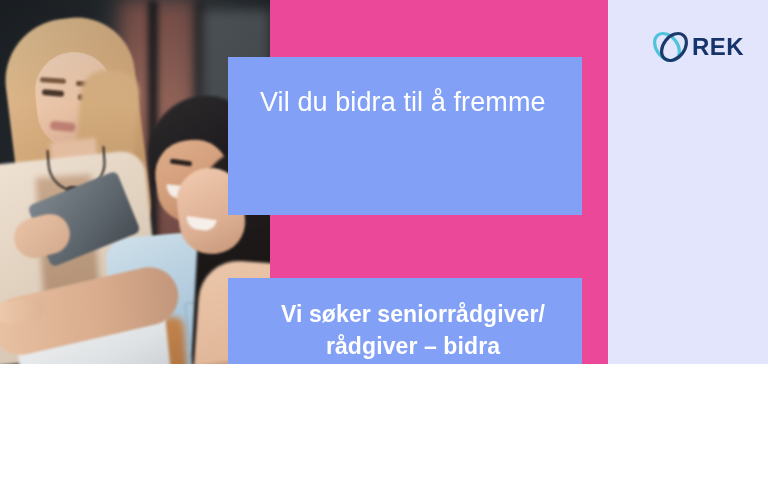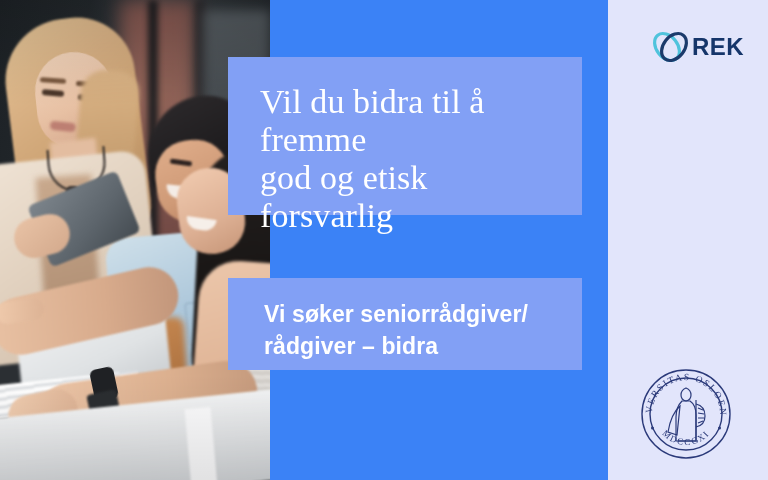--- a/index.html
+++ b/index.html
@@ -8,23 +8,23 @@
     background: #ffffff;
   }
   body {
     font-family: "Liberation Sans", sans-serif;
     -webkit-font-smoothing: antialiased;
   }
 
   #banner {
     position: relative;
     width: 768px;
-    height: 480px;
+    height: 364px;
     overflow: hidden;
-    background: #3b82f6;
+    background: #ec4899;
   }
 
   
   .photo {
     position: absolute;
     left: 0;
     top: 0;
     width: 270px;
     height: 480px;
     overflow: hidden;
@@ -351,36 +351,36 @@
     background: #82A0F5;
     color: #ffffff;
     box-sizing: border-box;
   }
   #box-question {
     left: 228px; top: 57px;
     width: 354px; height: 158px;
     padding: 26px 28px 0 32px;
   }
   #box-question .line {
-    font-size: 34px;
+    font-size: 27px;
     line-height: 38px;
     font-weight: normal;
     letter-spacing: .1px;
-    font-family: Liberation Serif, serif;
   }
   #box-position {
     left: 228px; top: 278px;
     width: 354px; height: 92px;
     padding: 20px 20px 0 36px;
   }
   #box-position .line {
     font-size: 23px;
     line-height: 32px;
     font-weight: bold;
     letter-spacing: .1px;
+    text-align: center;
   }
 
   .cta {
     position: absolute;
     left: 380px; top: 430px;
     width: 202px;
     text-align: right;
     color: #ffffff;
     font-size: 15px;
     font-weight: bold;
@@ -475,21 +475,20 @@
         <path d="M58 34 l0 40"></path>
         <path d="M58 38 q9 2 9 12 q0 9 -9 11"></path>
         <path d="M60 42 l5 2 M60 47 l6 1 M60 52 l6 0 M60 57 l5 -2"></path>
         <path d="M40 75 l20 0"></path>
       </g>
     </svg>
   </div>
 
   <div class="txt-box" id="box-question">
     <div class="line">Vil du bidra til å fremme</div>
-    <div class="line">god og etisk forsvarlig</div>
   </div>
 
   <div class="txt-box" id="box-position">
     <div class="line">Vi søker seniorrådgiver/</div>
     <div class="line">rådgiver – bidra</div>
   </div>
 
 
 </div>
 

